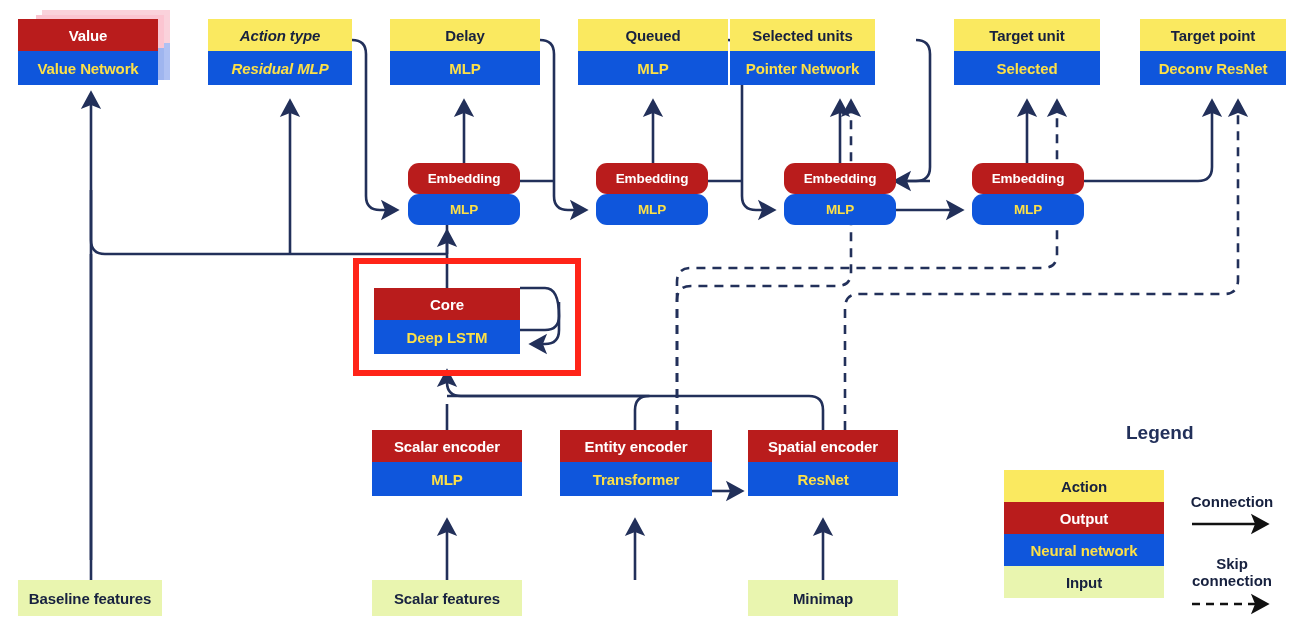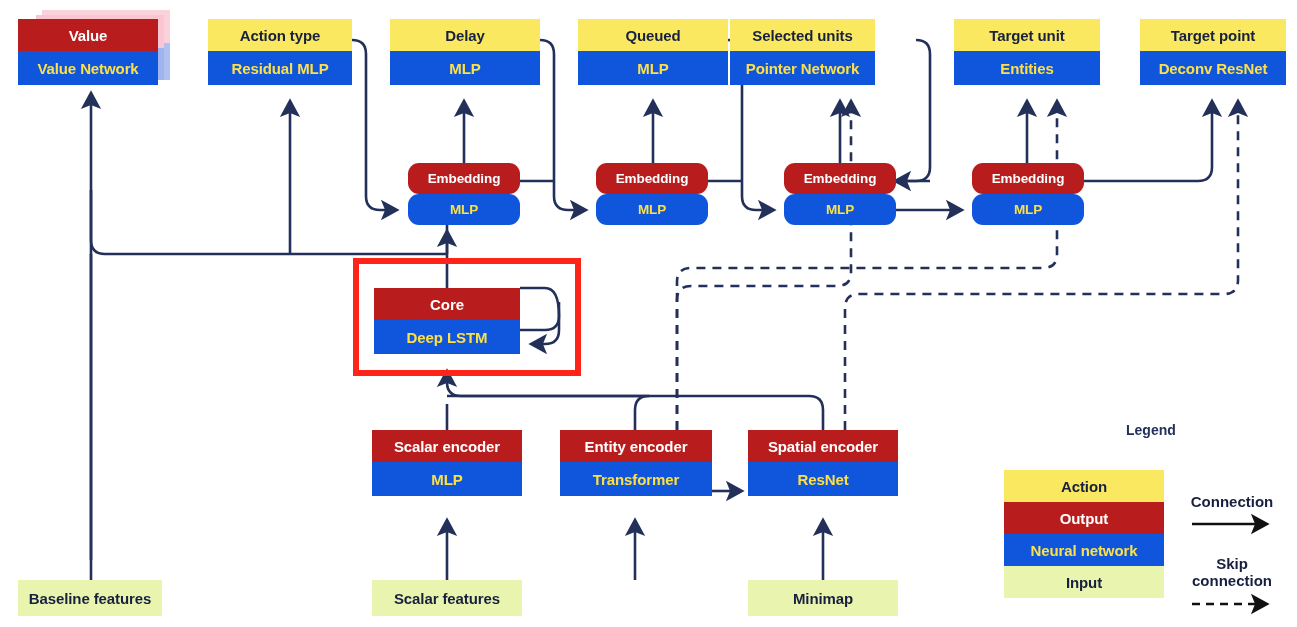--- a/index.html
+++ b/index.html
@@ -32,21 +32,21 @@
 
   
   .stack-shadow{position:absolute;}
   .stack-shadow i{position:absolute;display:block;}
 
   .core-highlight{
     position:absolute;border:6px solid #FF2418;box-sizing:border-box;background:transparent;
   }
 
   .legend-title{
-    position:absolute;font-size:14px;font-weight:700;color:#22305a;
+    position:absolute;font-size:19px;font-weight:700;color:#22305a;
     white-space:nowrap;
   }
   .legend-swatches{position:absolute;width:160px;}
   .legend-label{
     position:absolute;font-size:15px;font-weight:700;color:#17213f;
     text-align:center;white-space:nowrap;line-height:1.12;
   }
 </style>
 </head>
 <body>
@@ -134,21 +134,21 @@
     <i style="left:12px;top:33px;width:128px;height:37px;background:#AFC1F3;"></i>
     <i style="left:6px;top:5px;width:128px;height:33px;background:#FBC5D1;"></i>
     <i style="left:6px;top:38px;width:128px;height:32px;background:#9FB5EF;"></i>
   </div>
 
   <div class="node" style="left:18px;top:19px;width:140px;">
     <div class="cell output h32">Value</div>
     <div class="cell nn h34">Value Network</div>
   </div>
 
-  <div class="node" style="left:208px;top:19px;width:144px;">
+  <div class="node" style="left:208px;top:19px;width:144px;font-style:italic;">
     <div class="cell action h32">Action type</div>
     <div class="cell nn h34">Residual MLP</div>
   </div>
 
   <div class="node" style="left:390px;top:19px;width:150px;">
     <div class="cell action h32">Delay</div>
     <div class="cell nn h34">MLP</div>
   </div>
 
   <div class="node" style="left:578px;top:19px;width:150px;">
@@ -156,21 +156,21 @@
     <div class="cell nn h34">MLP</div>
   </div>
 
   <div class="node" style="left:730px;top:19px;width:145px;">
     <div class="cell action h32">Selected units</div>
     <div class="cell nn h34">Pointer Network</div>
   </div>
 
   <div class="node" style="left:954px;top:19px;width:146px;">
     <div class="cell action h32">Target unit</div>
-    <div class="cell nn h34">Entities</div>
+    <div class="cell nn h34">Selected</div>
   </div>
 
   <div class="node" style="left:1140px;top:19px;width:146px;">
     <div class="cell action h32">Target point</div>
     <div class="cell nn h34">Deconv ResNet</div>
   </div>
 
   <div class="node small" style="left:408px;top:163px;width:112px;">
     <div class="cell output h31">Embedding</div>
     <div class="cell nn h31">MLP</div>

